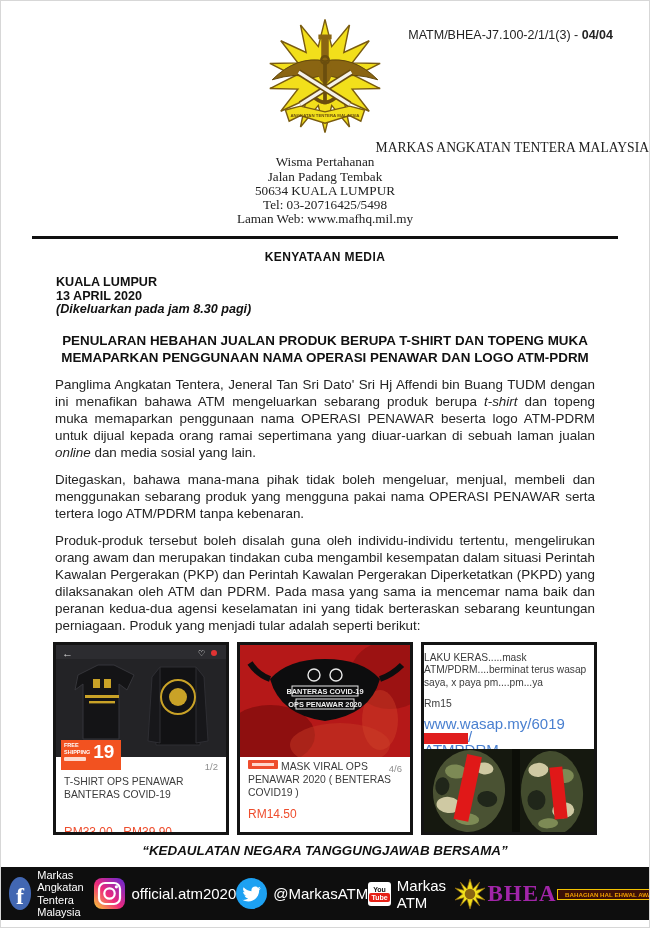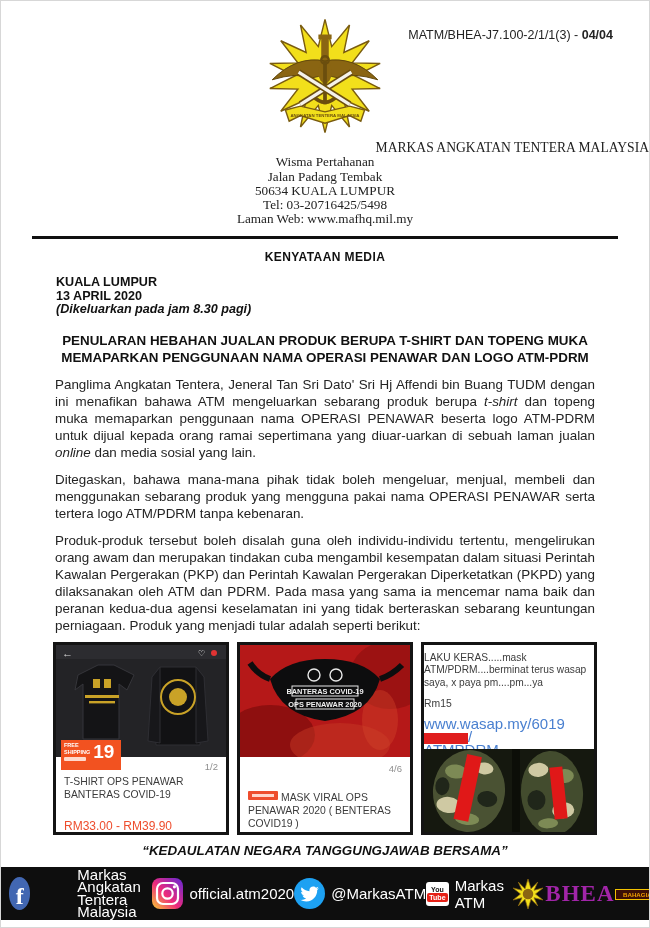--- a/index.html
+++ b/index.html
@@ -37,43 +37,43 @@
   .c-title { font-size:10.4px; line-height:13px; color:#3c3c3c; }
   .c-price { font-size:12px; color:#ee4d2d; }
   
   .badge { position:absolute; left:5px; top:95px; width:60px; height:30px; background:#f25220;
            display:flex; align-items:flex-start; padding:2px 3px; color:#fff; }
   .badge .col { display:flex; flex-direction:column; gap:1px; }
   .badge .tiny { font-size:5.5px; font-weight:bold; line-height:6px; }
   .badge .bar { width:22px; height:4px; background:#ffd9cc; border-radius:1px; margin-top:1px; }
   .badge .big { font-size:19px; font-weight:bold; margin-left:3px; line-height:19px; }
   .c1-text { padding:18px 8px 0; }
-  .c1-text .c-price { margin-top:18px; }
+  .c1-text .c-price { margin-top:24px; }
   .card1 .pager { top:116px; }
   
   .card2 .pager { top:118px; }
-  .c2-text { padding:34px 8px 0; }
+  .c2-text { padding:3px 8px 0; }
   .pref-badge { display:inline-block; vertical-align:1px; width:30px; height:9px; background:#ee4d2d;
                 border-radius:1px; margin-right:3px; position:relative; }
   .pref-badge:after { content:""; position:absolute; left:4px; top:3px; width:22px; height:3px; background:#ffd6cb; }
   .c2-text .c-price { margin-top:8px; }
   
   .c3-top { padding:7px 0 0; height:104px; }
   .c3-listing { font-size:10.2px; line-height:12.5px; color:#3c3c3c; }
   .c3-price { font-size:10.4px; color:#3c3c3c; margin-top:9px; }
   .c3-link { margin-top:9px; font-size:15px; line-height:12.5px; color:#4a80d0; }
   .redact { display:inline-block; width:44px; height:11px; background:#e01e1e; vertical-align:-2px; }
   
   .quote { margin-top:8px; text-align:center; font-size:13.4px; font-weight:bold; font-style:italic; color:#111; }
   
   .footer { position:absolute; left:0; right:0; bottom:7px; height:53px; background:#0e0e0e;
             display:flex; align-items:center; justify-content:space-between; padding:0 8px; }
   .f-item { display:flex; align-items:center; gap:6px; color:#fff; }
   .f-label { font-size:15px; }
-  .f-label2 { font-size:15px; line-height:12.5px;margin-left:41px; }
+  .f-label2 { font-size:11px; line-height:12.5px; }
   .fb-circle { width:33px; height:33px; border-radius:50%; background:#4267b2; color:#fff;
                font-family:"Liberation Serif", serif; font-weight:bold; font-size:24px;
                display:flex; align-items:flex-end; justify-content:center; overflow:hidden; }
   .yt-box { width:32px; height:24px; background:#fff; border-radius:3px; display:flex; flex-direction:column;
             align-items:center; justify-content:center; }
   .yt-you { font-size:7px; font-weight:bold; color:#111; line-height:7px; }
   .yt-tube { font-size:7px; font-weight:bold; color:#fff; background:#e62117; border-radius:2px;
              padding:0 2px; line-height:9px; }
   .bhea { display:flex; flex-direction:row; align-items:center; }
   .bhea-row { display:flex; align-items:center; gap:2px; }

